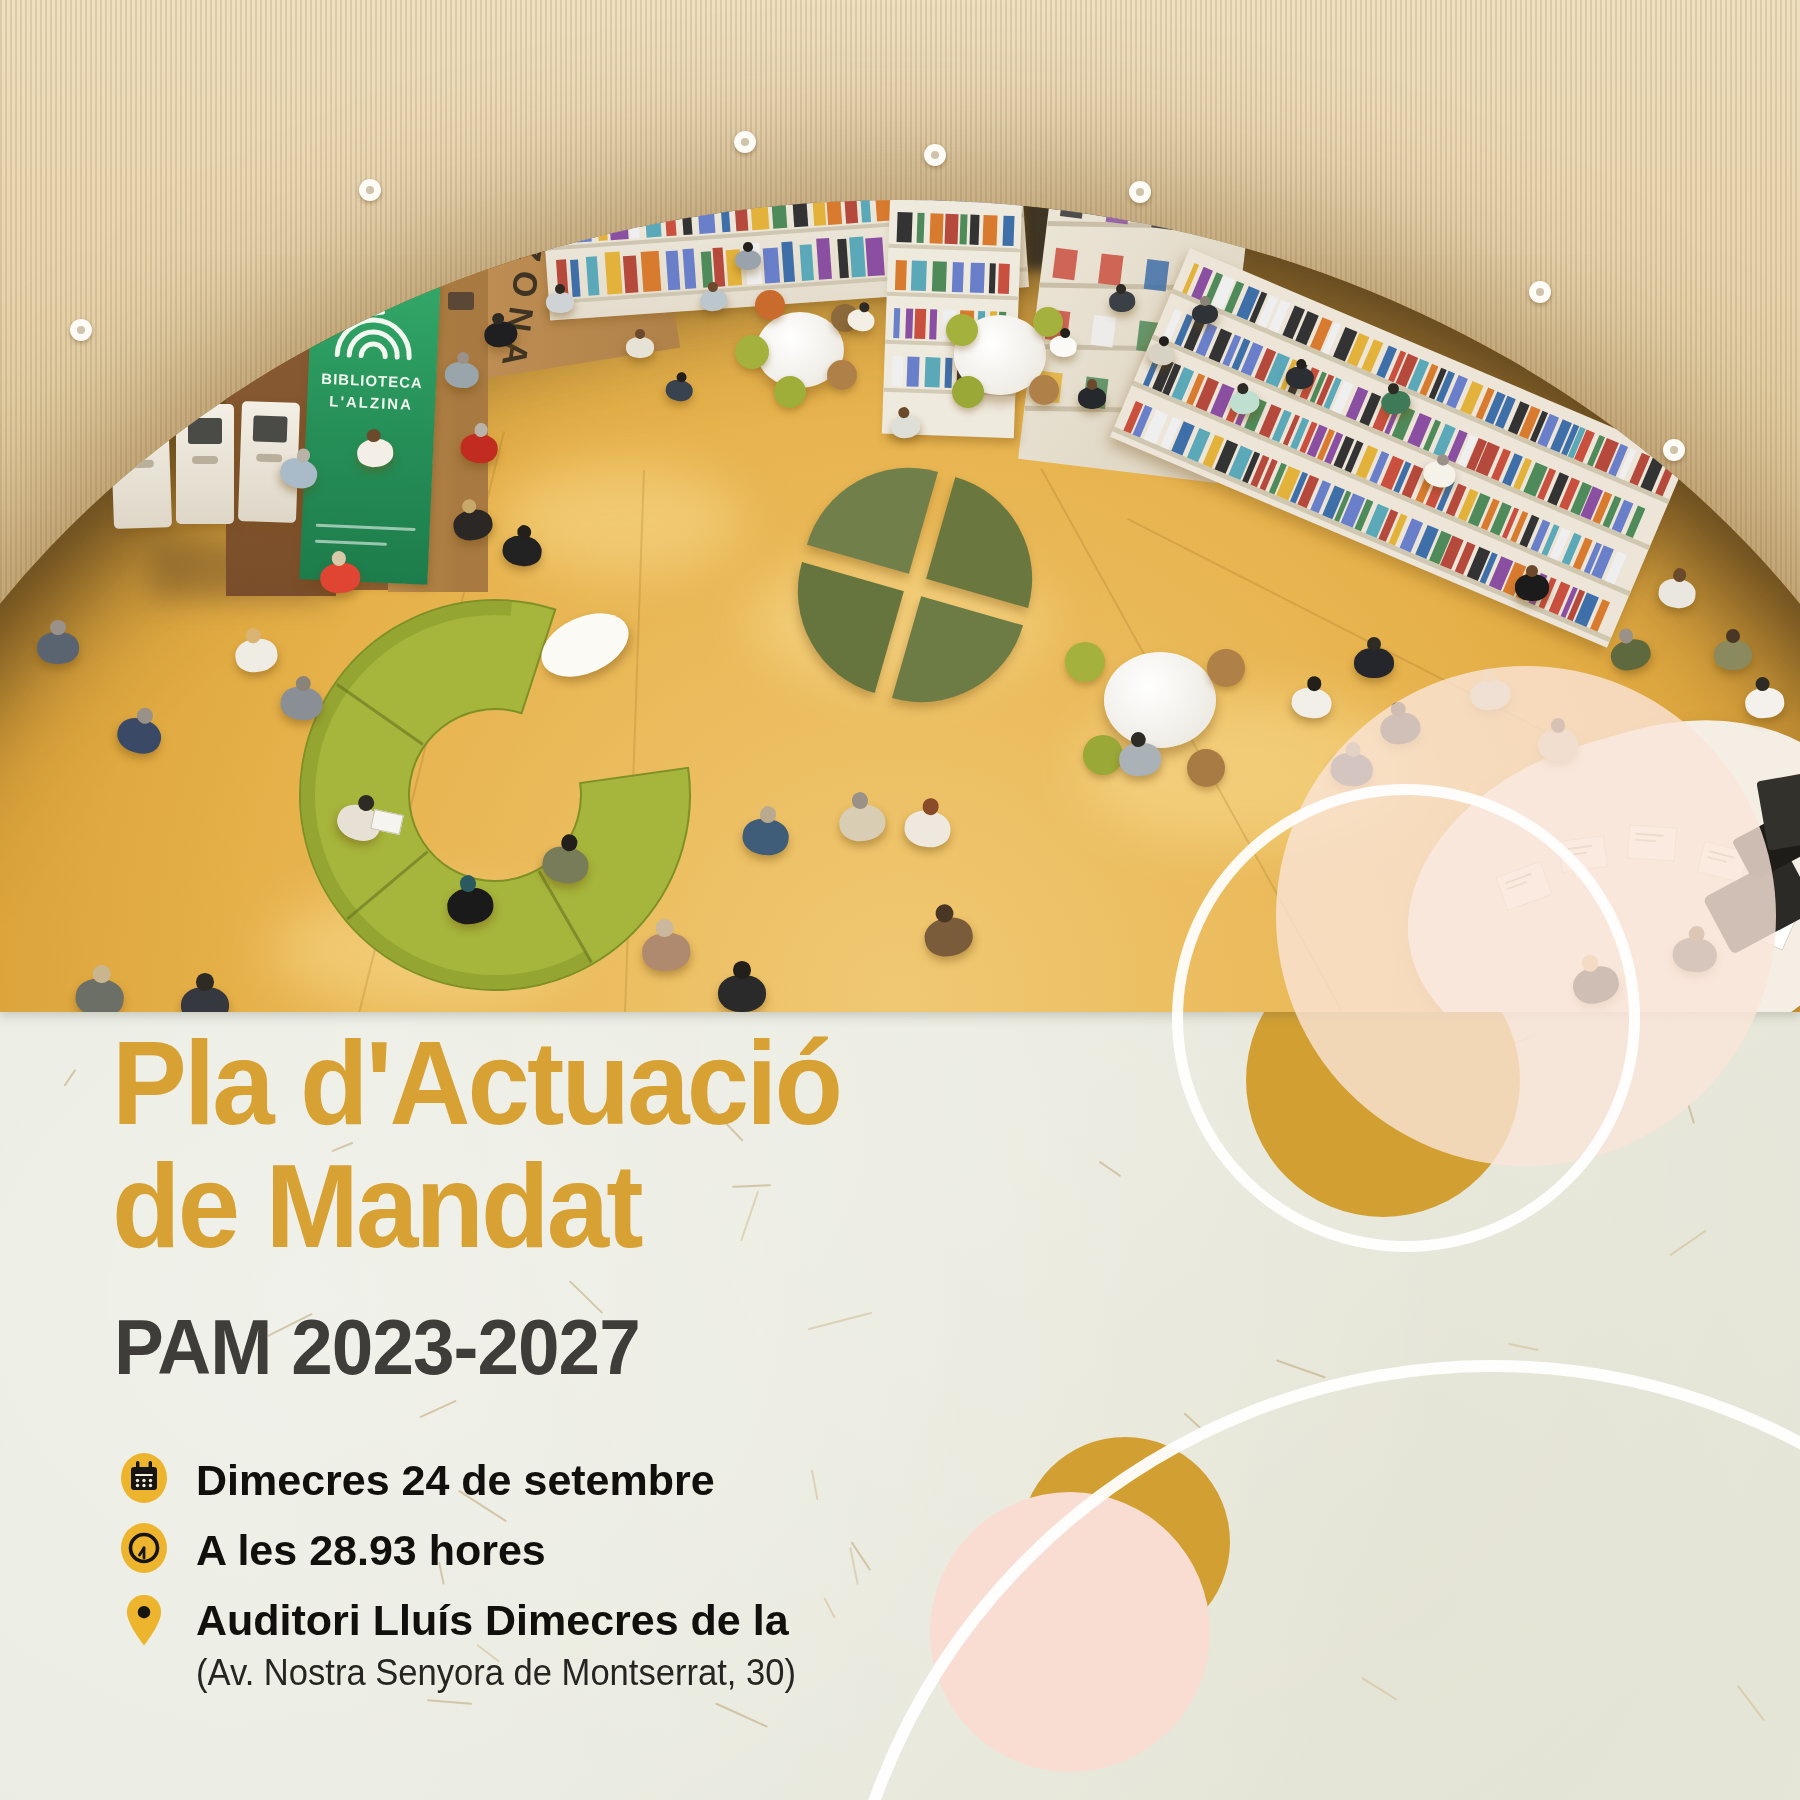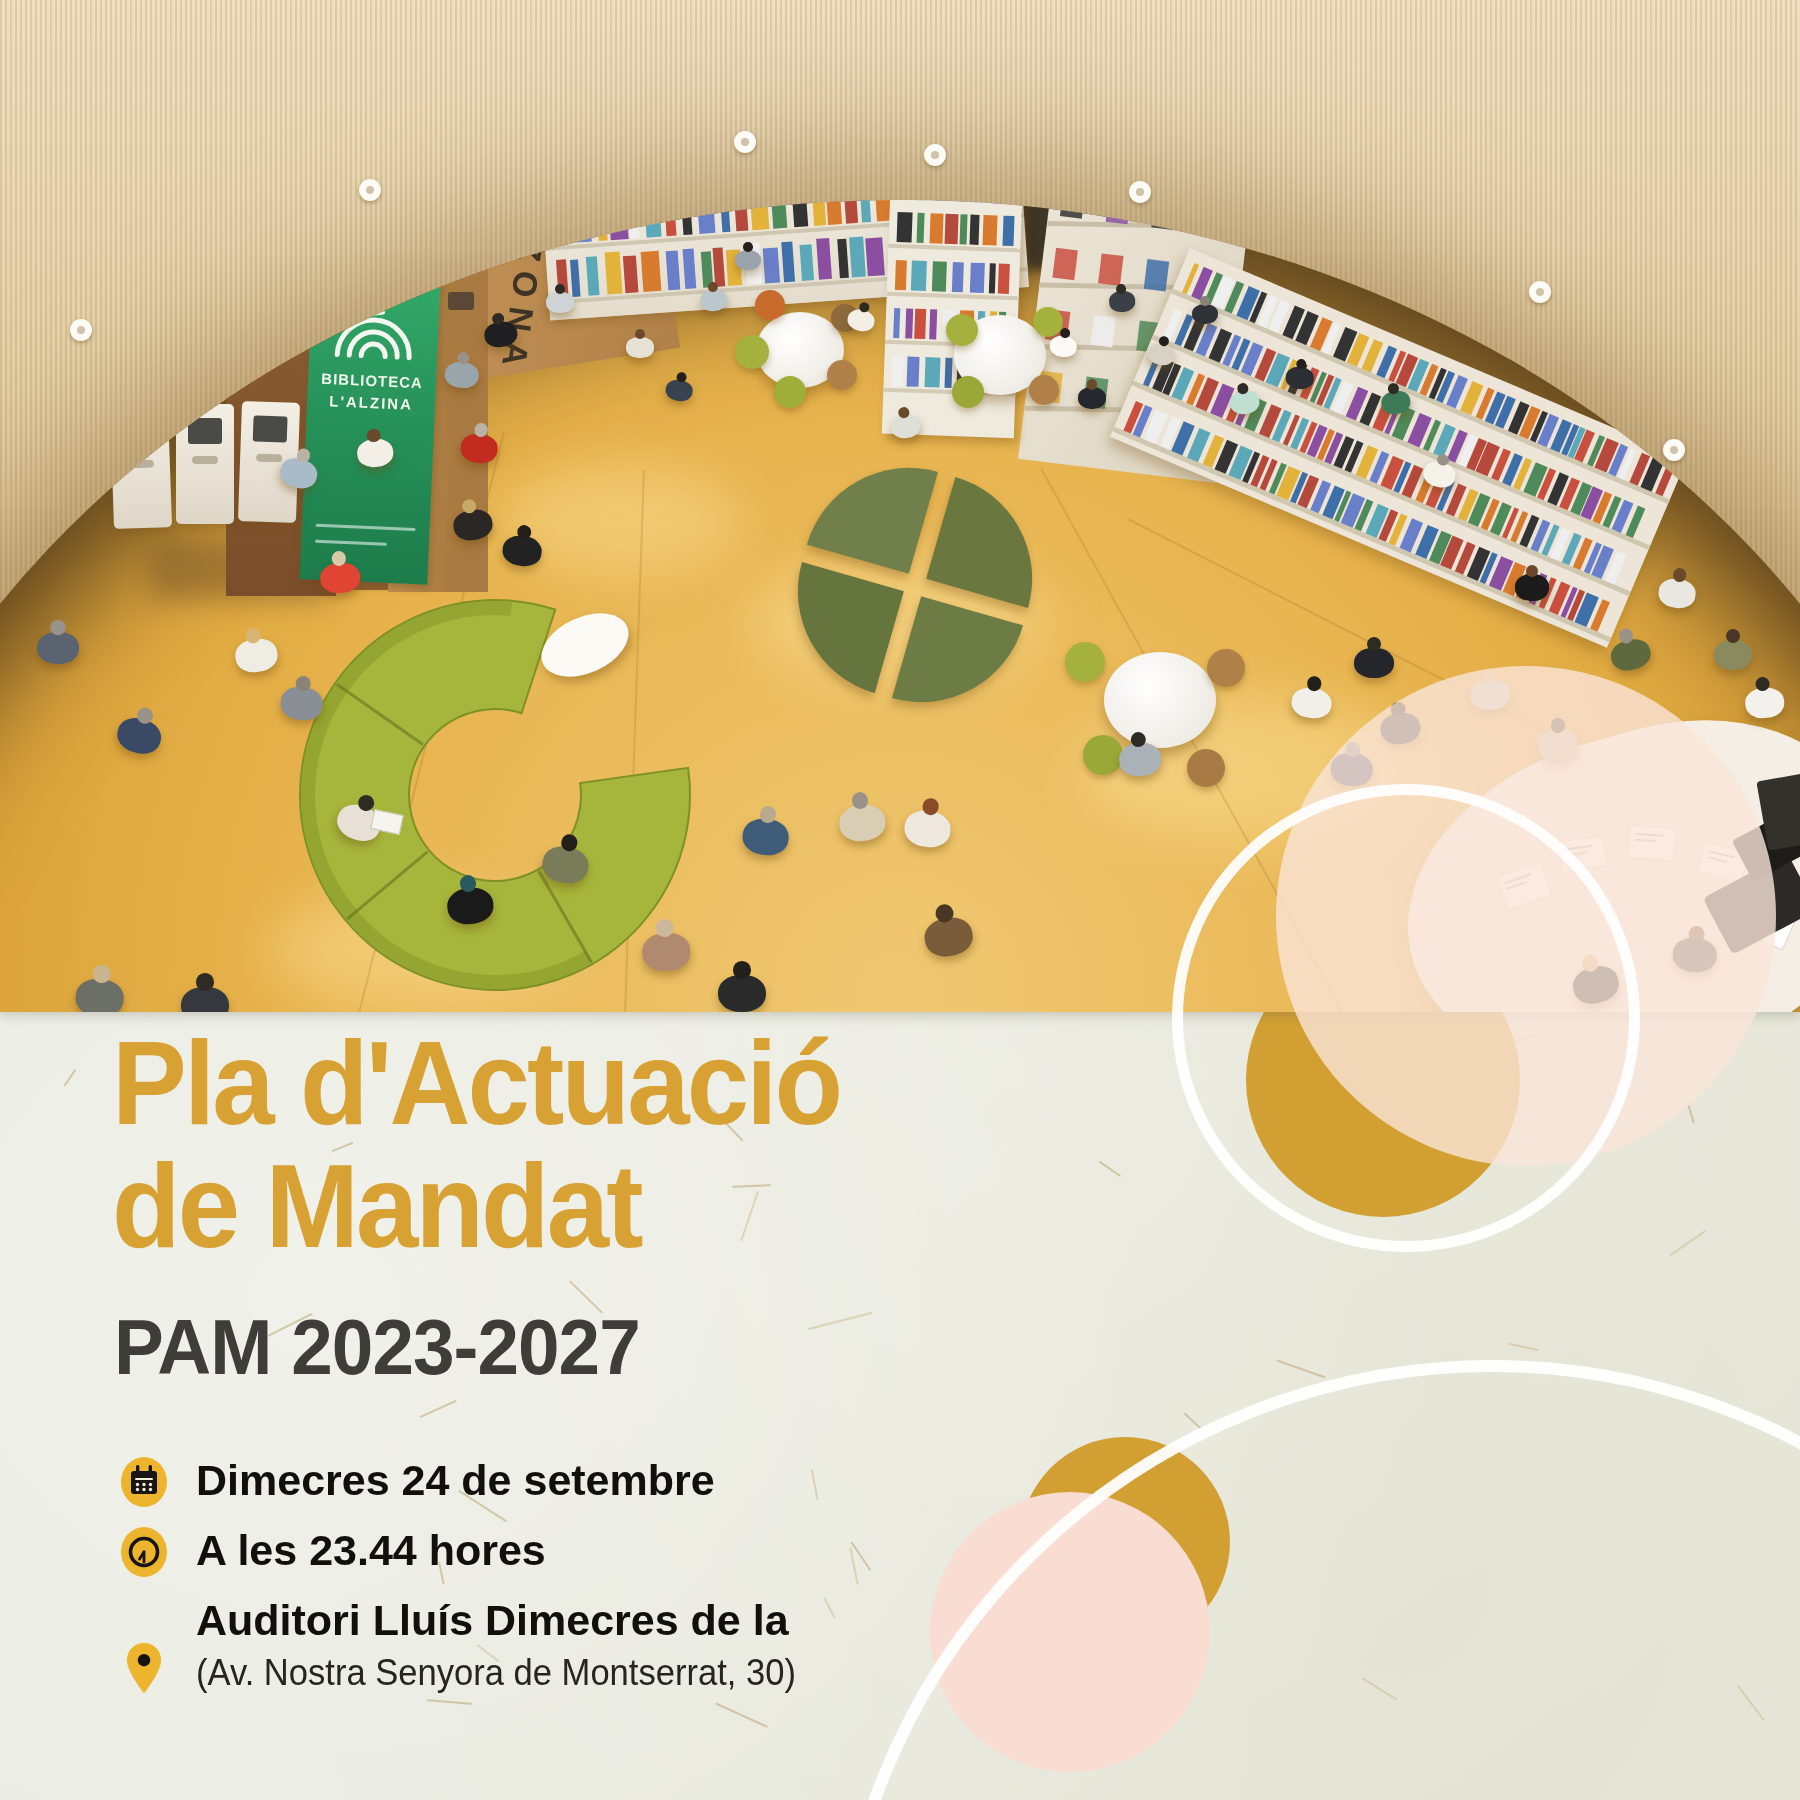--- a/index.html
+++ b/index.html
@@ -65,21 +65,21 @@
 
   
   .content{position:absolute;inset:0;z-index:8;}
   .title{position:absolute;left:112px;top:1022px;margin:0;
     font-size:118px;line-height:1.04;font-weight:700;color:#d7a233;
     letter-spacing:-3px;transform:scaleX(.95);transform-origin:left top;white-space:nowrap;}
   .subtitle{position:absolute;left:114px;top:1303px;margin:0;
     font-size:77px;font-weight:700;color:#3f3d39;letter-spacing:-1px;
     transform:scaleX(.97);transform-origin:left top;white-space:nowrap;}
   .details{position:absolute;left:118px;top:1452px;display:flex;flex-direction:column;gap:14px;}
-  .drow{display:flex;align-items:flex-end;gap:26px;}
+  .drow{display:flex;align-items:flex-start;gap:26px;}
   .dicon{width:52px;flex:0 0 52px;display:flex;justify-content:center;}
   .dtext{font-size:43px;font-weight:700;color:#12100d;line-height:56px;white-space:nowrap;}
   .dnote{font-size:36px;font-weight:400;color:#262522;line-height:50px;
     transform:scaleX(.96);transform-origin:left top;white-space:nowrap;}
 </style>
 </head>
 <body>
 
 <div class="poster">
 
@@ -735,21 +735,21 @@
 
       <div class="drow">
         <span class="dicon">
           <svg width="48" height="52" viewBox="0 0 48 52">
             <ellipse cx="24" cy="26" rx="23" ry="25" fill="#edb42e"></ellipse>
             <circle cx="24" cy="26" r="13.5" fill="none" stroke="#171512" stroke-width="3.6"></circle>
             <line x1="24" y1="26" x2="24" y2="36" stroke="#171512" stroke-width="2.8" stroke-linecap="round"></line>
             <line x1="24" y1="26" x2="19.5" y2="33" stroke="#171512" stroke-width="2.8" stroke-linecap="round"></line>
           </svg>
         </span>
-        <span class="dtext">A les 23.44 hores</span>
+        <span class="dtext">A les 28.93 hores</span>
       </div>
 
       <div class="drow">
         <span class="dicon">
           <svg width="48" height="58" viewBox="0 0 44 56">
             <path d="M22 3 C12.5 3 5.5 10.5 5.5 19.5 c0 11.5 16.5 32 16.5 32 s16.5 -20.5 16.5 -32 C38.5 10.5 31.5 3 22 3 Z" fill="#edb42e"></path>
             <circle cx="22" cy="19.5" r="6" fill="#171512"></circle>
           </svg>
         </span>
         <div>

